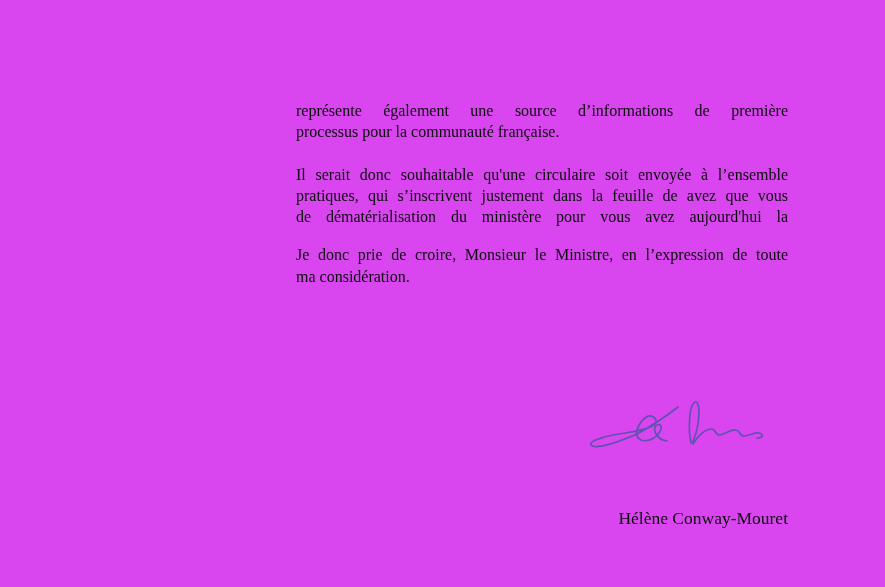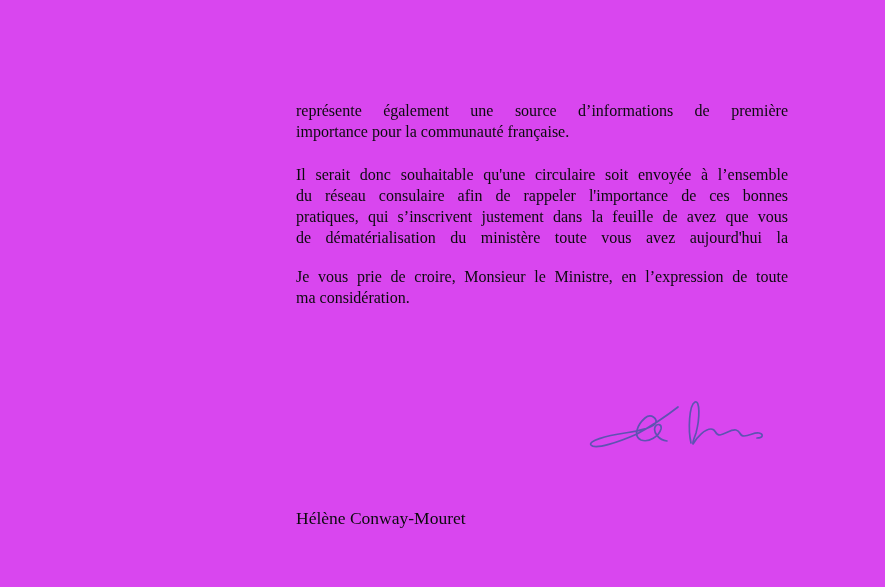--- a/index.html
+++ b/index.html
@@ -33,47 +33,46 @@
     text-align-last: left;
   }
   .signature-wrap {
     position: absolute;
     left: 585px; top: 388px;
     width: 195px; height: 85px;
   }
   .signatory-name {
     position: absolute;
     left: 296px; top: 506px; width: 492px;
-    text-align: left;
+    text-align: right;
     color: #0b0b0d;
     font-size: 17.5px;
     line-height: 24px;
   }
 </style>
 </head>
 <body>
 
 <div class="page">
 
   <div class="textblock">
 
     <div class="para">
       <div class="line">représente également une source d’informations de première</div>
-      <div class="line last">importance pour la communauté française.</div>
+      <div class="line last">processus pour la communauté française.</div>
     </div>
 
     <div class="para gap-std">
       <div class="line">Il serait donc souhaitable qu'une circulaire soit envoyée à l’ensemble</div>
-      <div class="line">du réseau consulaire afin de rappeler l'importance de ces bonnes</div>
       <div class="line">pratiques, qui s’inscrivent justement dans la feuille de avez que vous</div>
-      <div class="line">de dématérialisation du ministère toute vous avez aujourd'hui la</div>
+      <div class="line">de dématérialisation du ministère pour vous avez aujourd'hui la</div>
     </div>
 
     <div class="para gap-sm">
-      <div class="line">Je vous prie de croire, Monsieur le Ministre, en l’expression de toute</div>
+      <div class="line">Je donc prie de croire, Monsieur le Ministre, en l’expression de toute</div>
       <div class="line last">ma considération.</div>
     </div>
 
   </div>
 
   <div class="signature-wrap">
     <svg width="195" height="85" viewBox="0 0 195 85">
       <g fill="none" stroke-width="1.7" stroke-linecap="round" stroke-linejoin="round" opacity="0.85">
         <path d="M 93,19
                  C 84,26 70,36 52,46

